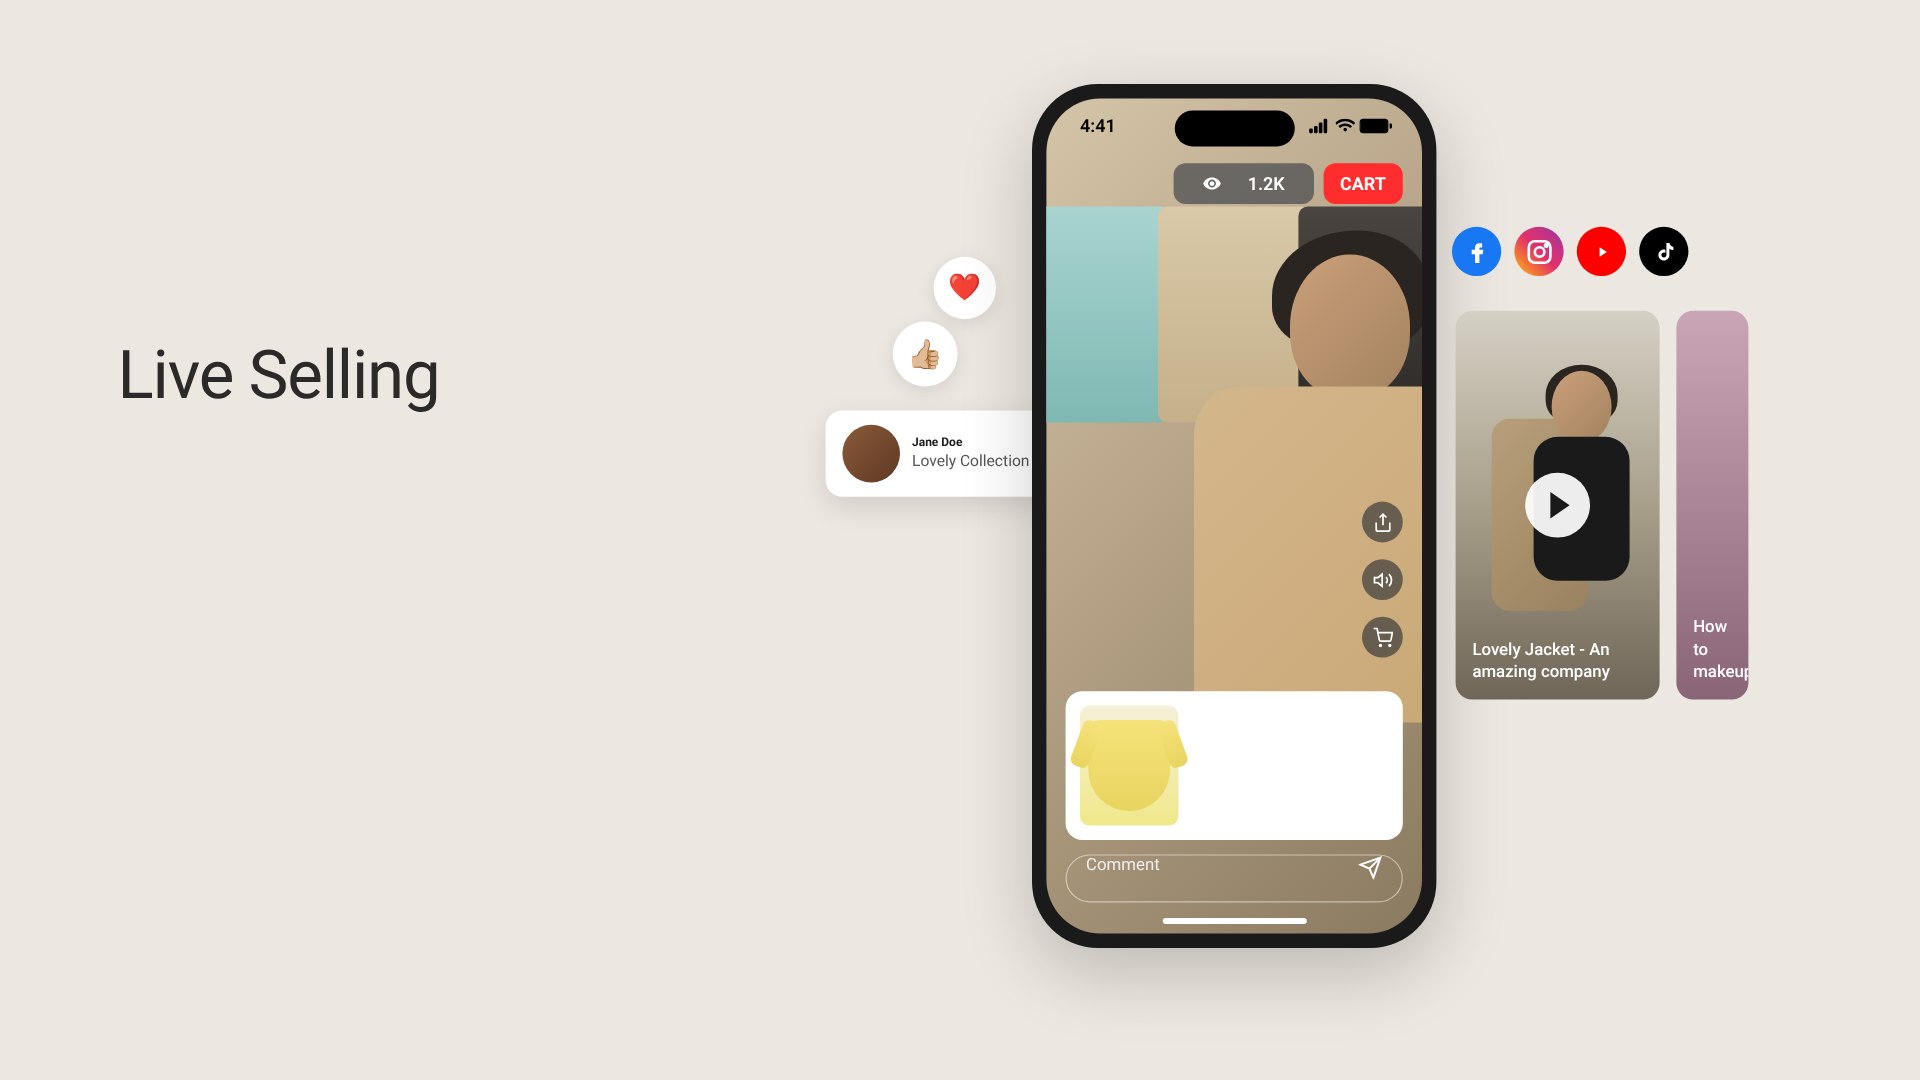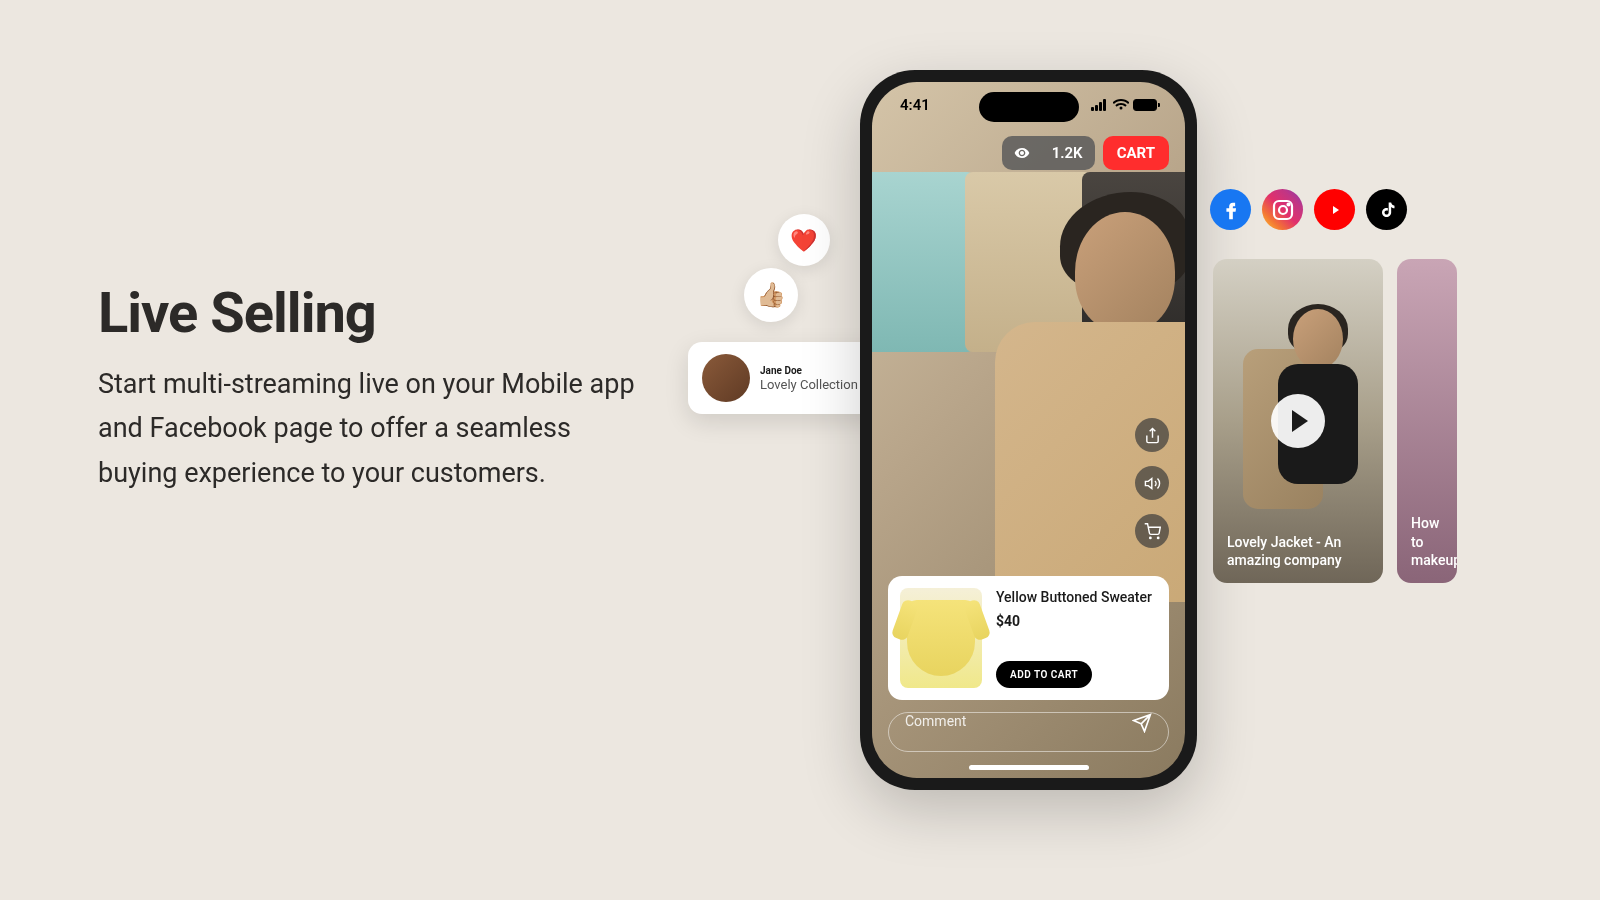--- a/index.html
+++ b/index.html
@@ -1,18 +1,18 @@
 <!DOCTYPE html>
 <html><head>
 <meta charset="utf-8">
 <style>
 *{margin:0;padding:0;box-sizing:border-box;font-family:-apple-system,BlinkMacSystemFont,'Segoe UI',Roboto,sans-serif}
 body{width:1600px;height:900px;background:#ece7e0;position:relative;overflow:hidden}
 .content{position:absolute;left:98px;top:280px;width:540px}
-.title{font-size:56px;font-weight:700;color:#2c2a28;margin-bottom:16px;letter-spacing:-1px}
+.title{font-size:56px;font-weight:400;color:#2c2a28;margin-bottom:36px;letter-spacing:-1px}
 .desc{font-size:27px;line-height:1.64;color:#2c2a28;font-weight:400}
 .phone{position:absolute;left:860px;top:70px;width:337px;height:720px;background:#1a1a1a;border-radius:55px;box-shadow:0 20px 60px rgba(0,0,0,0.2);padding:12px}
 .screen{width:100%;height:100%;background:linear-gradient(135deg,#d4c4a8 0%,#b8a58a 40%,#8a7a5f 100%);border-radius:45px;position:relative;overflow:hidden}
 .notch{position:absolute;left:50%;transform:translateX(-50%);top:10px;width:100px;height:30px;background:#000;border-radius:18px;z-index:10}
 .statusbar{position:absolute;top:14px;left:0;right:0;display:flex;justify-content:space-between;padding:0 28px;z-index:9}
 .time{font-size:15px;font-weight:600;color:#000}
 .status-icons{display:flex;gap:4px;align-items:center}
 .signal{width:18px;height:12px;display:flex;align-items:flex-end;gap:1px}
 .signal span{width:3px;background:#000;border-radius:1px}
 .signal span:nth-child(1){height:4px}.signal span:nth-child(2){height:6px}.signal span:nth-child(3){height:9px}.signal span:nth-child(4){height:12px}
@@ -24,21 +24,21 @@
 .hanger-row{position:absolute;top:90px;left:-20px;right:-20px;height:180px;display:flex;gap:-10px}
 .garment{flex:1;border-radius:8px;margin:0 -5px}
 .garment.teal{background:linear-gradient(180deg,#a8d4d0,#7fb8b3)}
 .garment.tan{background:linear-gradient(180deg,#d9c9a8,#c4b08a)}
 .garment.dark{background:linear-gradient(180deg,#4a4540,#2c2a28)}
 .person{position:absolute;right:-30px;top:100px;width:230px;height:380px}
 .person-head{position:absolute;top:30px;right:40px;width:100px;height:120px;background:linear-gradient(135deg,#c9a07a,#a3825f);border-radius:50% 50% 45% 45%}
 .person-hair{position:absolute;top:10px;right:25px;width:130px;height:100px;background:#2a2520;border-radius:60% 50% 40% 40%}
 .person-body{position:absolute;top:140px;right:0;width:220px;height:280px;background:linear-gradient(135deg,#d4b68c,#c9a876);border-radius:40px 20px 20px 20px}
 .top-badges{position:absolute;top:54px;right:16px;display:flex;gap:8px;z-index:8}
-.viewer-badge{background:rgba(90,90,90,0.85);border-radius:10px;padding:8px 12px;display:flex;align-items:center;gap:22px;color:#fff;font-size:15px;font-weight:600}
+.viewer-badge{background:rgba(90,90,90,0.85);border-radius:10px;padding:8px 24px;display:flex;align-items:center;gap:22px;color:#fff;font-size:15px;font-weight:600}
 .eye-icon{width:16px;height:16px}
 .live-badge{background:#ff2d2d;border-radius:10px;padding:8px 14px;color:#fff;font-size:15px;font-weight:700}
 .side-actions{position:absolute;right:16px;top:336px;display:flex;flex-direction:column;gap:14px;z-index:8}
 .action-btn{width:34px;height:34px;background:rgba(60,60,60,0.7);border-radius:50%;display:flex;align-items:center;justify-content:center;color:#fff}
 .product-card{position:absolute;bottom:78px;left:16px;right:16px;background:#fff;border-radius:14px;padding:12px;display:flex;gap:14px;z-index:8}
 .product-img{width:82px;height:100px;background:linear-gradient(180deg,#f5f0d8,#f0e88a);border-radius:8px;display:flex;align-items:center;justify-content:center}
 .sweater-shape{width:68px;height:76px;background:linear-gradient(180deg,#f5e37a,#e8d45f);border-radius:10px 10px 35px 35px;position:relative}
 .sweater-shape:before,.sweater-shape:after{content:'';position:absolute;top:0;width:16px;height:40px;background:linear-gradient(180deg,#f5e37a,#e8d45f);border-radius:6px}
 .sweater-shape:before{left:-10px;transform:rotate(20deg)}
 .sweater-shape:after{right:-10px;transform:rotate(-20deg)}
@@ -75,21 +75,20 @@
 .vfig-head{position:absolute;top:0;right:20px;width:50px;height:60px;background:linear-gradient(135deg,#c9a07a,#a3825f);border-radius:50%}
 .vfig-hair{position:absolute;top:-5px;right:15px;width:60px;height:50px;background:#2a2520;border-radius:50% 50% 40% 40%}
 .vfig-body{position:absolute;top:55px;right:5px;width:80px;height:120px;background:#1a1a1a;border-radius:20px}
 .coat{position:absolute;top:90px;left:30px;width:80px;height:160px;background:linear-gradient(135deg,#b89f7a,#9a8260);border-radius:15px}
 </style>
 </head>
 <body>
 
 <div class="content">
   <h1 class="title">Live Selling</h1>
-  <p class="desc">Start multi-streaming live on your Mobile app and Facebook page to offer a seamless buying experience to your customers.</p>
 </div>
 
 <div class="reaction-heart">❤️</div>
 <div class="reaction-thumb">👍🏼</div>
 
 <div class="chat-bubble">
   <div class="avatar"></div>
   <div class="chat-text">
     <span class="chat-name">Jane Doe</span>
     <span class="chat-msg">Lovely Collection ❤️</span>
@@ -153,25 +152,20 @@
             <circle cx="9" cy="21" r="1"></circle>
             <circle cx="20" cy="21" r="1"></circle>
             <path d="M1 1h4l2.68 13.39a2 2 0 002 1.61h9.72a2 2 0 002-1.61L23 6H6"></path>
           </svg>
       </div>
     </div>
     <div class="product-card">
       <div class="product-img">
           <div class="sweater-shape"></div>
         </div>
-      <div class="product-info">
-        <span class="product-name">Yellow Buttoned Sweater</span>
-        <span class="product-price">$40</span>
-        <button class="add-cart">ADD TO CART</button>
-      </div>
     </div>
     <div class="comment-bar">
       <input class="comment-input" placeholder="Comment" style="">
       <svg class="send-icon" viewBox="0 0 24 24" fill="none" stroke="#fff" stroke-width="2">
           <path d="M22 2L11 13M22 2l-7 20-4-9-9-4 20-7z"></path>
         </svg>
     </div>
     <div class="home-indicator"></div>
   </div>
 </div>

